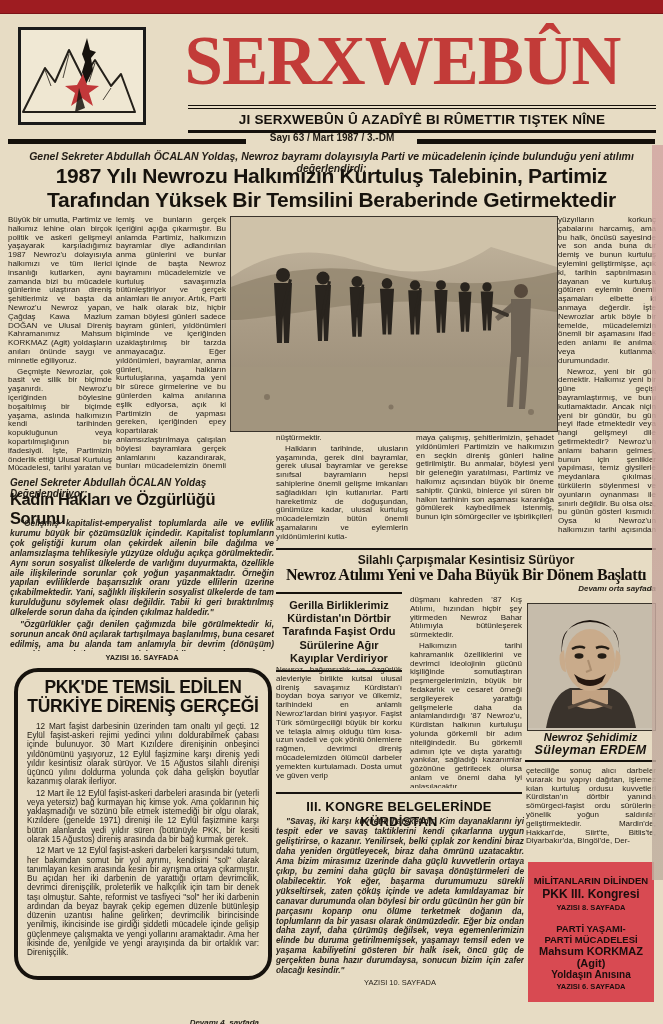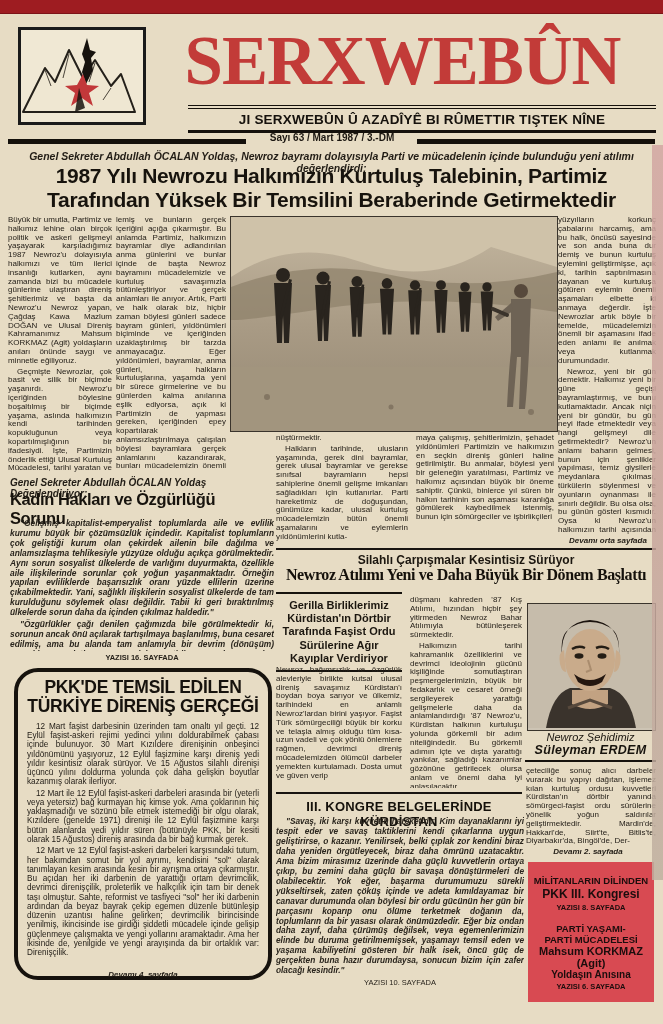--- a/index.html
+++ b/index.html
@@ -4,21 +4,21 @@
 <style>
   html,body{margin:0;padding:0;}
   body{width:663px;height:1024px;position:relative;background:#b9aa92;font-family:"Liberation Sans",sans-serif;}
   #page{position:absolute;left:0;top:0;width:663px;height:1024px;background:#e7dcc4;overflow:hidden;}
   .abs{position:absolute;}
   .just{text-align:justify;text-justify:inter-word;}
   .hide{overflow:hidden;}
   .body-txt{font-size:8px;line-height:1.1;color:#26211a;}
   .body-txt p{margin:0 0 2px 0;text-indent:9px;}
   .body-txt p.noind{text-indent:0;}
-  .rt{text-align:center;}
+  .rt{text-align:right;margin-top:48px;}
   .rule{background:#181410;}
   .devami{font-size:8px;font-weight:bold;font-style:italic;color:#26211a;}
   
   #topbar{left:0;top:0;width:663px;height:13px;background:#9e1c21;border-bottom:1px solid #7c1217;}
   #logo-box{left:18px;top:27px;width:122px;height:92px;border:3px solid #1a1a1a;background:#f0e8d4;}
   #mast-title{left:142px;top:18px;width:521px;height:86px;font-family:"Liberation Serif",serif;font-weight:bold;font-size:69px;line-height:86px;color:#c23b38;text-align:center;letter-spacing:-1px;}
   #tagline-wrap{left:188px;top:105px;width:468px;border-top:4px double #15110c;border-bottom:3px solid #15110c;padding:3px 0 3px 0;}
   #tagline{font-weight:bold;font-size:13.5px;color:#15110c;text-align:center;letter-spacing:0.2px;}
   #issue-text{left:248px;top:132px;width:168px;font-weight:bold;font-size:10px;color:#1c1711;text-align:center;}
   .issue-bar{top:139px;height:5px;background:#14100b;}
@@ -45,21 +45,21 @@
   #sub-box div{font-size:11px;font-weight:bold;text-align:center;line-height:1.2;color:#1b160f;}
   #newroz-left{left:276px;top:666px;width:126px;height:120px;}
   #newroz-right{left:410px;top:596px;width:112px;height:192px;}
   
   #kongre-rule{left:276px;top:792px;width:246px;height:2px;}
   #kongre-headline{left:276px;top:799px;width:246px;font-size:13px;font-weight:bold;text-align:center;letter-spacing:0.2px;color:#15110b;}
   #kongre-body{left:276px;top:817px;width:248px;height:158px;font-size:8.3px;line-height:1.2;font-style:italic;font-weight:bold;color:#2a251d;}
   #kongre-footer{left:276px;top:978px;width:248px;font-size:7.5px;font-weight:normal;text-align:center;color:#221d16;}
   
   #martyr-cap{left:525px;top:731px;width:131px;text-align:center;border-bottom:2px solid #16120d;padding-bottom:3px;}
-  #martyr-cap .c1{font-size:11px;font-weight:normal;font-style:italic;color:#17130d;}
+  #martyr-cap .c1{font-size:11px;font-weight:bold;font-style:italic;color:#17130d;}
   #martyr-cap .c2{font-size:12.5px;font-weight:bold;font-style:italic;letter-spacing:0.3px;color:#17130d;}
   #martyr-body{left:526px;top:767px;width:130px;height:80px;}
   #martyr-devami{left:526px;top:847px;width:124px;}
   
   #red-box{left:528px;top:862px;width:126px;height:140px;background:#d84a52;box-sizing:border-box;padding-top:13px;text-align:center;color:#1c0d0d;}
   #red-box .r1{font-size:9.5px;font-weight:bold;}
   #red-box .r2{font-size:12px;font-weight:bold;margin-top:1px;}
   #red-box .r3{font-size:7.5px;font-weight:bold;margin-top:2px;}
   #red-box .gap{height:11px;}
   #red-box .r6{font-size:11px;font-weight:bold;}

